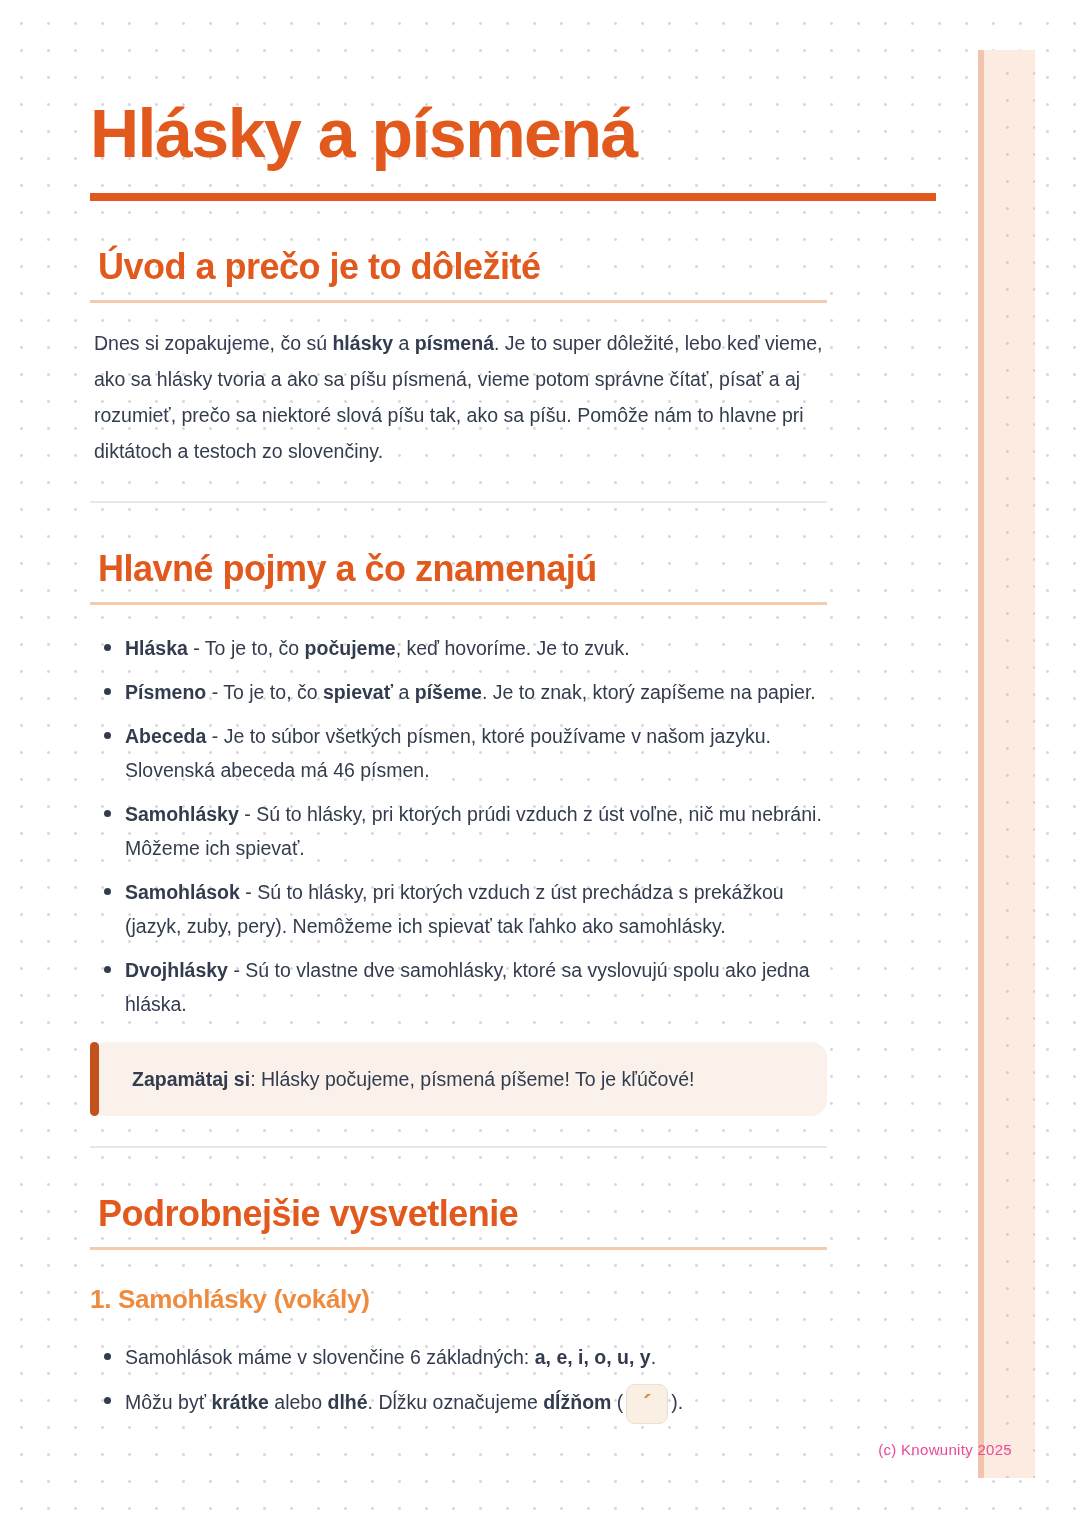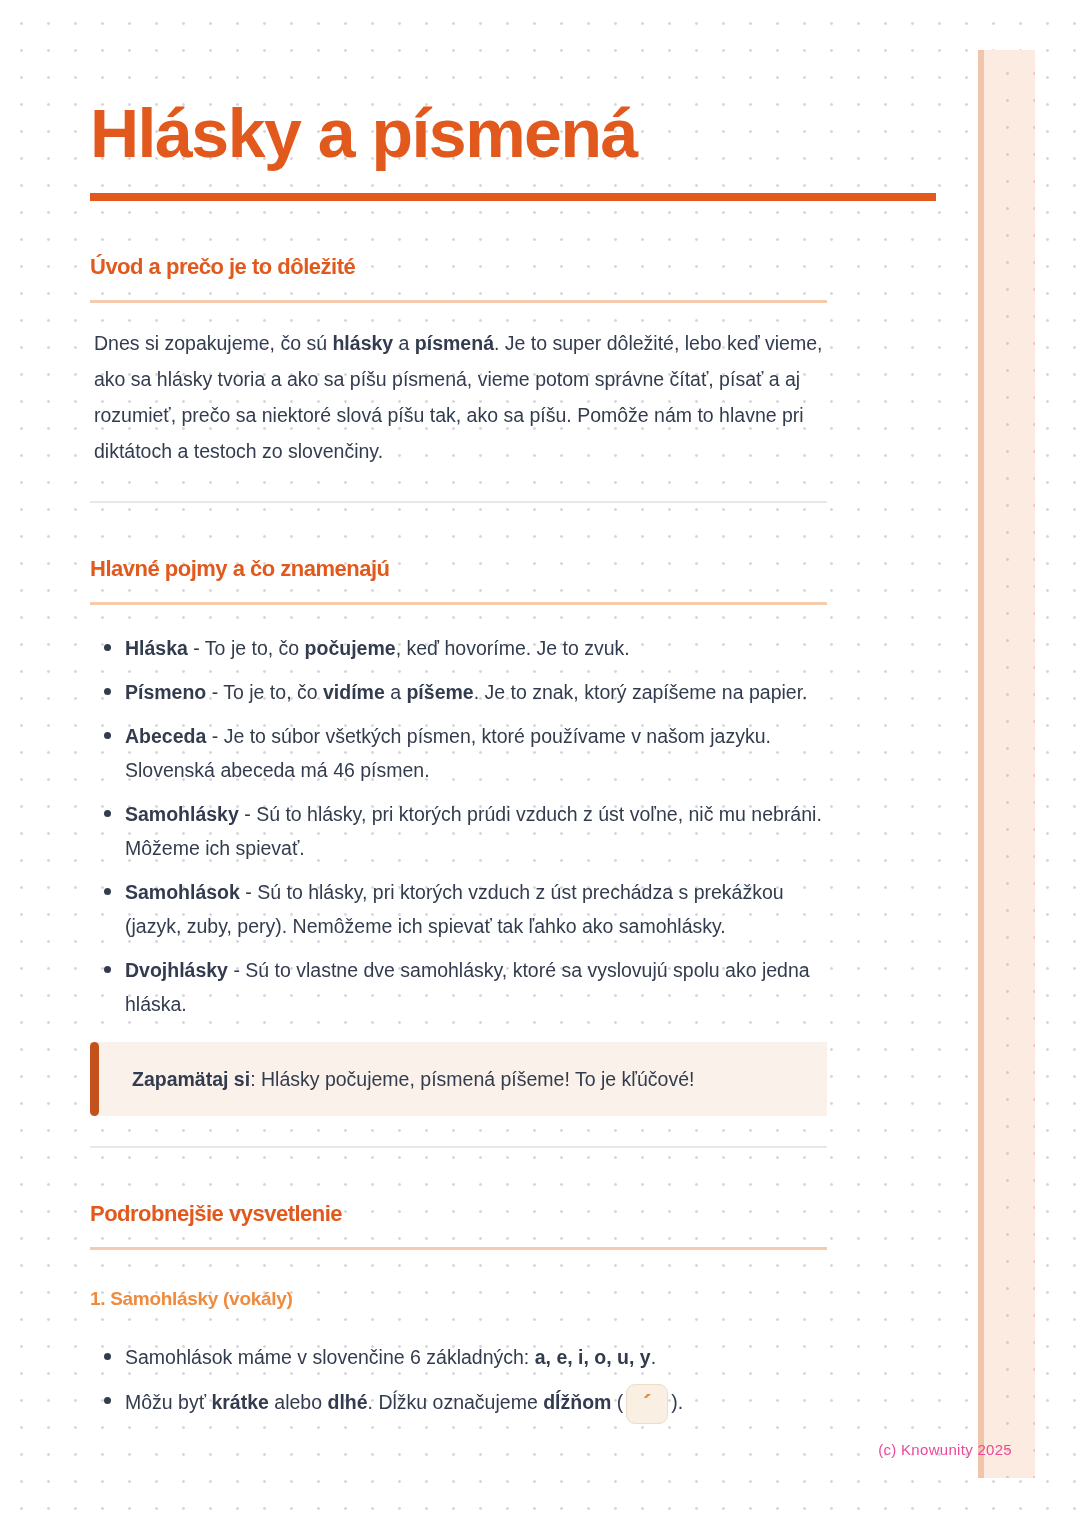--- a/index.html
+++ b/index.html
@@ -18,29 +18,29 @@
 
   h1 {
     margin: 99px 0 0 0;
     font-size: 68px; line-height: 1.0;
     font-weight: 700; letter-spacing: -1.5px;
     color: #e2591d;
   }
   .title-rule { margin-top: 26px; width: 846px; height: 8px; background: #e2591d; }
 
   h2 {
-    margin: 0; font-size: 22px; line-height: 36px;
+    margin: 8px; font-size: 36px; line-height: 36px;
     font-weight: 700; letter-spacing: -0.5px;
     color: #e2591d;
   }
   .h2-block { margin-top: 48px; }
   .h2-underline { margin-top: 15px; width: 737px; height: 3px; background: #f5cbad; }
 
   h3 {
-    margin: 34px 0 0 0; font-size: 19px; line-height: 30px;
+    margin: 34px 0 0 0; font-size: 26px; line-height: 30px;
     font-weight: 700; color: #ee8b3e; letter-spacing: -0.3px;
   }
 
   .body-text {
     margin: 22px 0 0 4px; width: 752px;
     font-size: 19.5px; line-height: 36px;
   }
   b { font-weight: 700; }
 
   .divider { margin-top: 32px; width: 737px; height: 2px; background: #e7e8ec; }
@@ -51,21 +51,21 @@
     position: relative; padding-left: 35px; margin: 8px 0 10px 0;
     font-size: 19.5px; line-height: 34px;
   }
   ul.bullets li::before {
     content: ""; position: absolute; left: 14px; top: 13px;
     width: 7px; height: 7px; border-radius: 50%; background: #333c4e;
   }
 
   .callout {
     position: relative; margin-top: 21px; width: 685px;
-    background: #faf1ea; border-radius: 0;
+    background: #faf1ea; border-radius: 16px;
     padding: 26px 26px 26px 26px;
   }
   .callout::before {
     content: ""; position: absolute; left: 0; top: 0; bottom: 0;
     width: 9px; background: #c3511c; border-radius: 5px;
   }
   .callout p { margin: 0; font-size: 19.5px; line-height: 22px; padding-left: 16px; }
 
   .chip {
     display: inline-flex; align-items: center; justify-content: center;
@@ -106,21 +106,21 @@
 
   <div class="divider"></div>
 
   <section>
     <div class="h2-block">
       <h2>Hlavné pojmy a čo znamenajú</h2>
       <div class="h2-underline"></div>
     </div>
     <ul class="bullets">
       <li><b>Hláska</b><span> - To je to, čo </span><b>počujeme</b><span>, keď hovoríme. Je to zvuk.</span></li>
-      <li><b>Písmeno</b><span> - To je to, čo </span><b>vidíme</b><span> a </span><b>píšeme</b><span>. Je to znak, ktorý zapíšeme na papier.</span></li>
+      <li><b>Písmeno</b><span> - To je to, čo </span><b>spievať</b><span> a </span><b>píšeme</b><span>. Je to znak, ktorý zapíšeme na papier.</span></li>
       <li><b>Abeceda</b><span> - Je to súbor všetkých písmen, ktoré používame v našom jazyku. Slovenská abeceda má 46 písmen.</span></li>
       <li><b>Samohlásky</b><span> - Sú to hlásky, pri ktorých prúdi vzduch z úst voľne, nič mu nebráni. Môžeme ich spievať.</span></li>
       <li><b>Samohlások</b><span> - Sú to hlásky, pri ktorých vzduch z úst prechádza s prekážkou (jazyk, zuby, pery). Nemôžeme ich spievať tak ľahko ako samohlásky.</span></li>
       <li><b>Dvojhlásky</b><span> - Sú to vlastne dve samohlásky, ktoré sa vyslovujú spolu ako jedna hláska.</span></li>
     </ul>
   </section>
 
   <aside class="callout">
     <p><b>Zapamätaj si</b><span>: Hlásky počujeme, písmená píšeme! To je kľúčové!</span></p>
   </aside>

